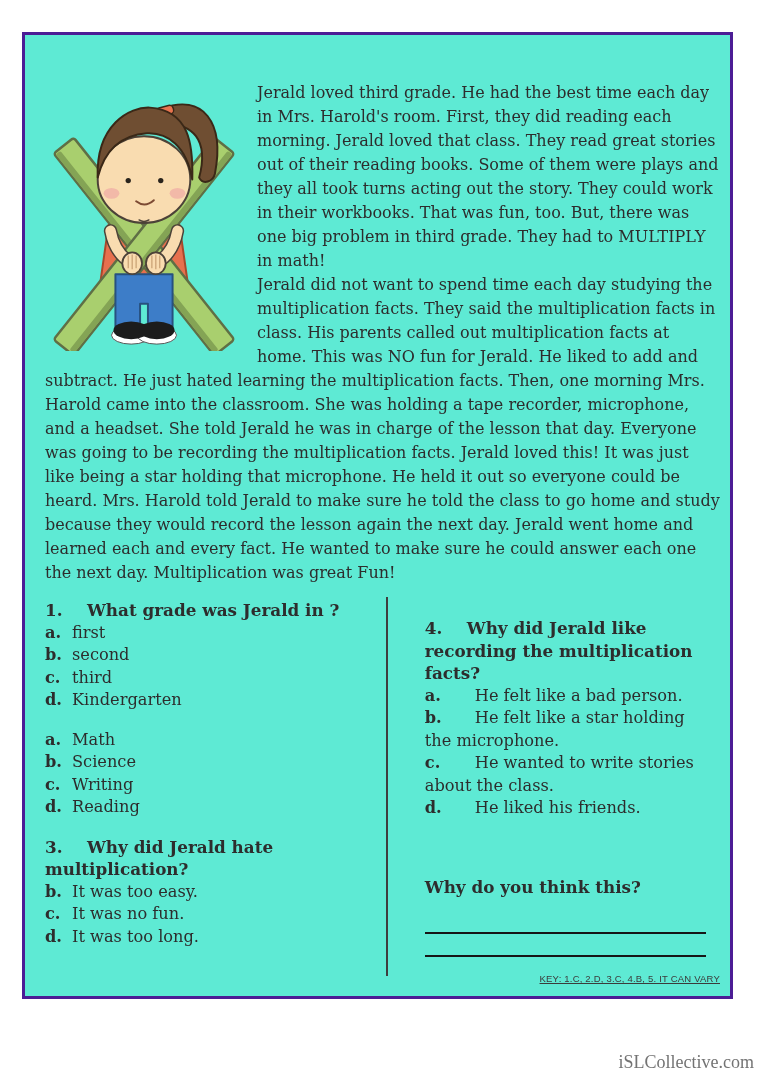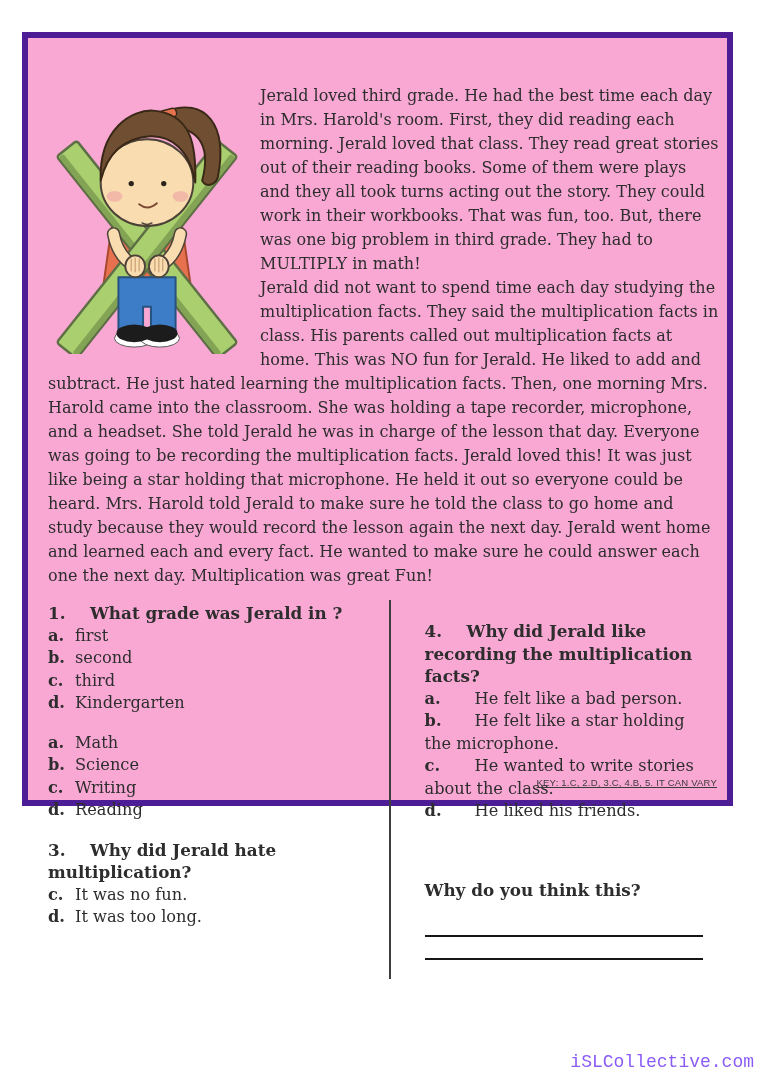--- a/index.html
+++ b/index.html
@@ -4,22 +4,22 @@
 <style>
   html,body { margin:0; padding:0; }
   body {
     width:766px; height:1084px; position:relative;
     background:#ffffff; overflow:hidden;
     font-family:"DejaVu Serif", serif;
     color:#2d2d2d;
   }
   .sheet {
     position:absolute; left:22px; top:32px;
-    width:711px; height:774px;
-    border:6px solid #4c1d95; background:#f9a8d4;
+    width:711px; height:967px;
+    border:3px solid #4c1d95; background:#5eead4;
     box-sizing:border-box;
   }
   .content { padding:46px 8px 0 20px; }
 
   
   .passage { font-size:16px; line-height:24px; text-align:left; }
   .passage p { margin:0; }
   .kid-figure { float:left; width:198px; height:268px; margin:2px 14px 8px 0; }
 
   
@@ -40,22 +40,22 @@
   .ans-line.first { margin-top:34px; }
   .ans-line.second { margin-top:21px; }
 
   .key-line {
     position:absolute; right:10px; bottom:12px;
     font-family:"Liberation Sans", sans-serif;
     font-size:9.5px; color:#3b3b3b; letter-spacing:0.2px;text-decoration:underline;
   }
   .watermark {
     position:absolute; top:1052px; right:12px;
-    font-family:Liberation Mono, monospace;
-    font-size:18px; color:#8b5cf6;
+    font-family:Liberation Serif, serif;
+    font-size:18px; color:#737373;
   }
 </style>
 </head>
 <body>
 
 <div class="sheet">
   <div class="content">
 
     <div class="passage">
 
@@ -128,20 +128,21 @@
 
         <div class="question">
           <p class="opt"><span class="opt-letter">a.</span><span>Math</span></p>
           <p class="opt"><span class="opt-letter">b.</span><span>Science</span></p>
           <p class="opt"><span class="opt-letter">c.</span><span>Writing</span></p>
           <p class="opt"><span class="opt-letter">d.</span><span>Reading</span></p>
         </div>
 
         <div class="question">
           <p class="q-head"><span class="q-num">3.</span><b>Why did Jerald hate multiplication?</b></p>
+          <p class="opt"><span class="opt-letter">b.</span><span>It was too easy.</span></p>
           <p class="opt"><span class="opt-letter">c.</span><span>It was no fun.</span></p>
           <p class="opt"><span class="opt-letter">d.</span><span>It was too long.</span></p>
         </div>
 
       </div>
 
       <div class="col-right">
 
         <div class="question">
           <p class="q-head"><span class="q-num">4.</span><b>Why did Jerald like recording the multiplication facts?</b></p>

